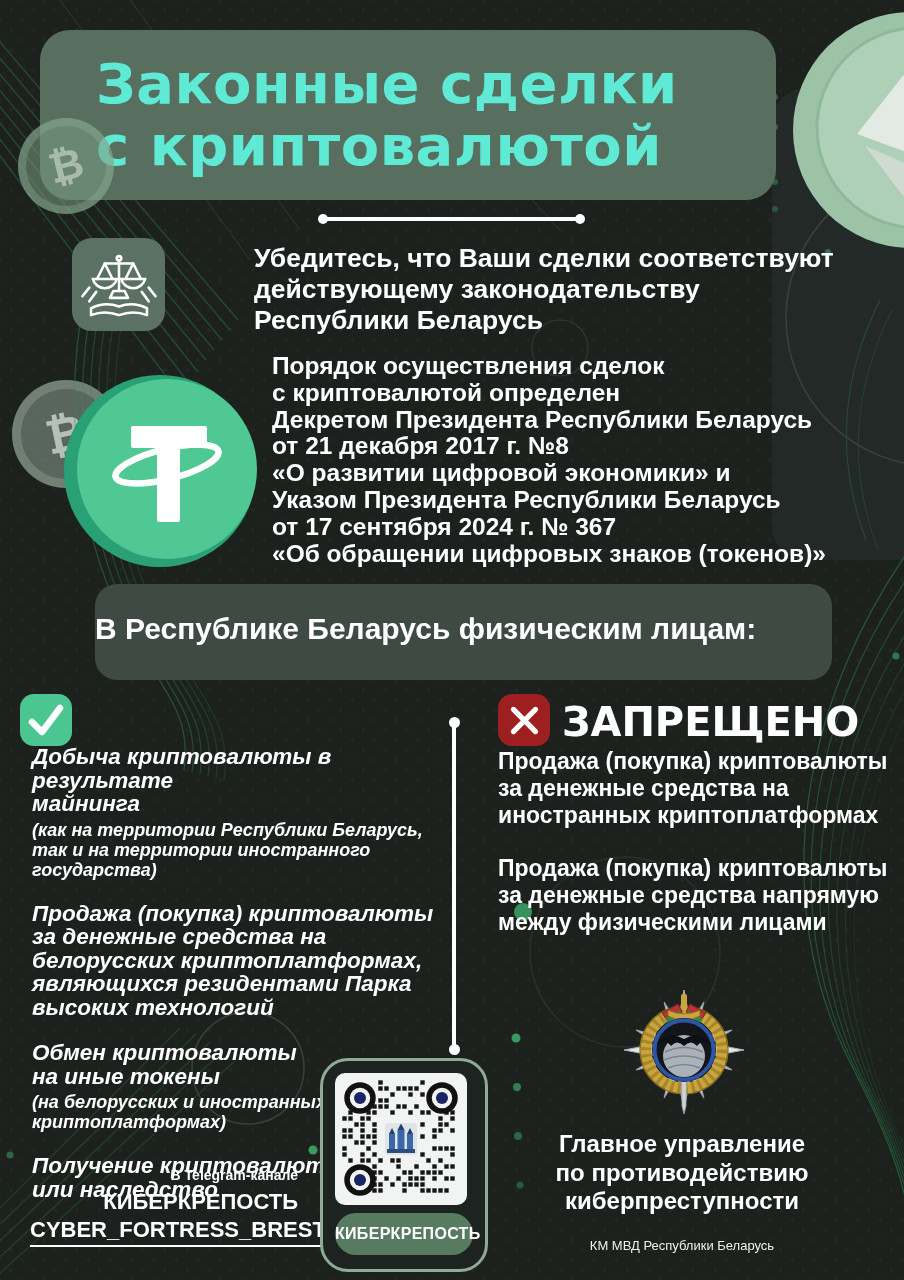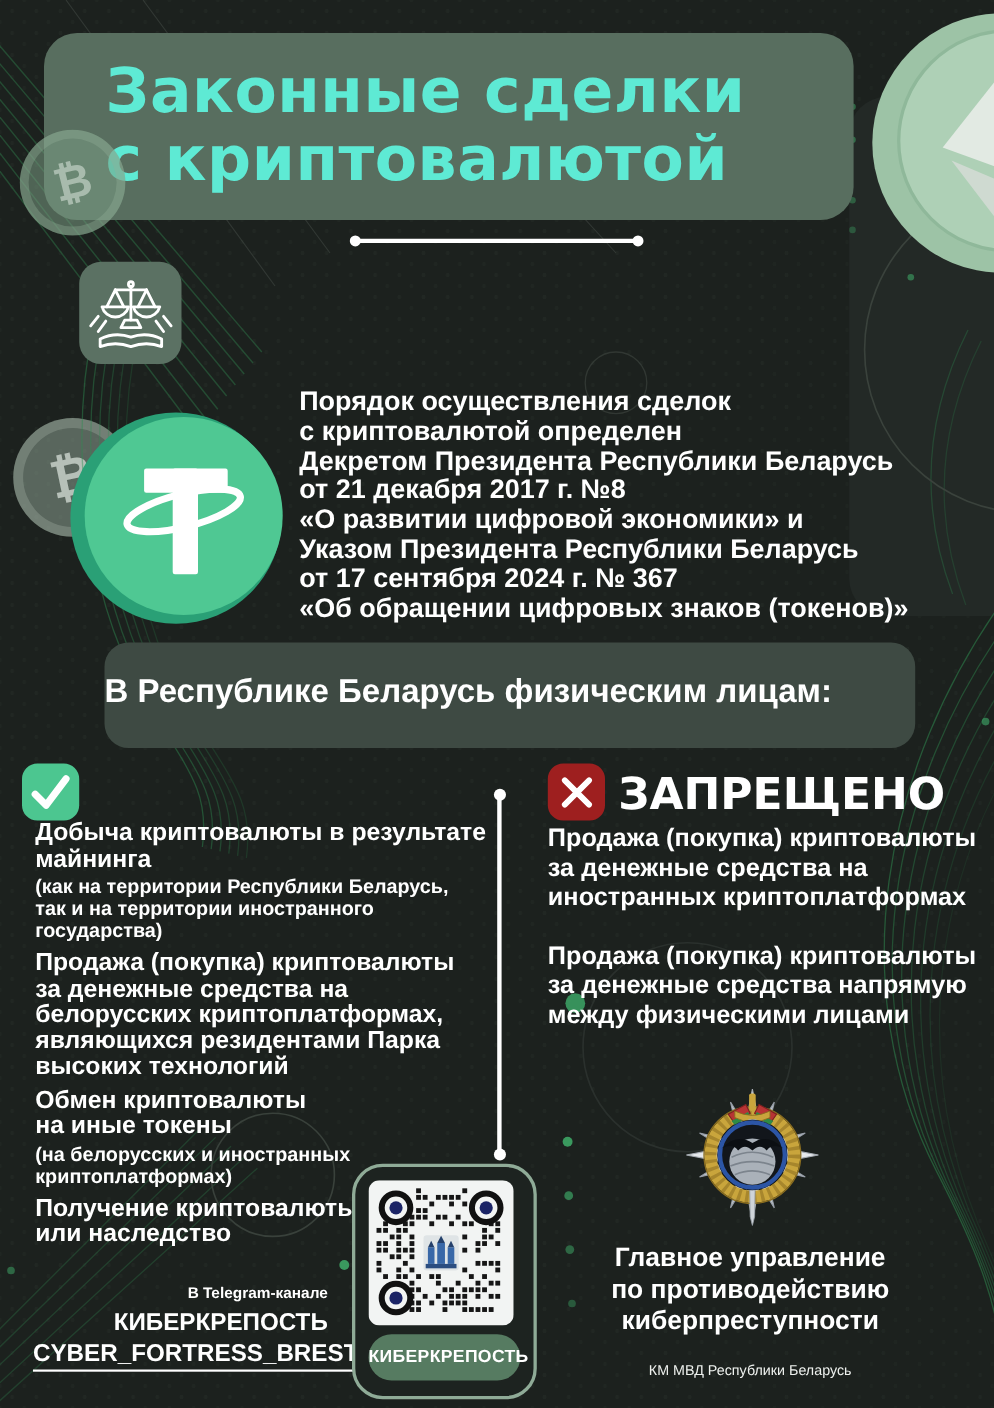--- a/index.html
+++ b/index.html
@@ -37,21 +37,21 @@
   .banner span{display:block;margin-top:28px;font-weight:700;font-size:30px;}
 
   .col-tile{width:52px;height:52px;border-radius:14px;z-index:2;display:flex;align-items:center;justify-content:center;}
   .tile-check{left:20px;top:694px;background:#4cc690;}
   .tile-x{left:498px;top:694px;background:#9e1f1f;}
   .col-title{font-family:"DejaVu Sans",sans-serif;font-weight:800;font-size:40px;line-height:48px;z-index:2;}
   .ttl-allow{left:84px;top:698px;}
   .ttl-forbid{left:562px;top:698px;}
 
   .items{display:flex;flex-direction:column;z-index:2;}
-  .items-left{left:32px;top:745px;width:424px;gap:7px;}
+  .items-left{left:32px;top:745px;width:424px;gap:22px;font-style:italic;}
   .items-right{left:498px;top:748px;width:400px;gap:26px;}
   .item-text{font-weight:700;font-size:22.5px;line-height:23.5px;white-space:pre-line;}
   .items-right .item-text{font-size:23px;line-height:27px;}
   .item-note{font-weight:600;font-size:18px;line-height:20px;margin-top:4px;white-space:pre-line;}
 
   .vline{left:452px;top:722px;width:4px;height:328px;background:#fff;border-radius:2px;z-index:2;}
   .vline::before,.vline::after{content:"";position:absolute;left:-3.5px;width:11px;height:11px;border-radius:50%;background:#fff;}
   .vline::before{top:-5px}.vline::after{bottom:-5px}
 
   .qr-phone{left:320px;top:1058px;width:162px;height:208px;border-radius:28px;background:#1d2320;
@@ -177,20 +177,23 @@
       <circle cx="46.5" cy="14" r="2.6"></circle>
       <path d="M30,20 L21,38 M30,20 L39,38"></path>
       <path d="M16,38 H44 M16,38 A14.5,14.5 0 0,0 44,38"></path>
       <path d="M63,20 L54,38 M63,20 L72,38"></path>
       <path d="M49,38 H77 M49,38 A14.5,14.5 0 0,0 77,38"></path>
       <path d="M40,52 H53 L57,60 H36 Z"></path>
       <path d="M14,72 Q30,64 46.5,70 Q63,64 79,72 L79,80 Q63,74 46.5,80 Q30,74 14,80 Z"></path>
       <path d="M12,48 L4,58 M20,53 L12,64 M81,48 L89,58 M73,53 L81,64"></path>
     </svg>
   </div>
+  <div class="abs notice">Убедитесь, что Ваши сделки соответствуют
+действующему законодательству
+Республики Беларусь</div>
 
   <div class="abs law">Порядок осуществления сделок
 с криптовалютой определен
 Декретом Президента Республики Беларусь
 от 21 декабря 2017 г. №8
 «О развитии цифровой экономики» и
 Указом Президента Республики Беларусь
 от 17 сентября 2024 г. № 367
 «Об обращении цифровых знаков (токенов)»</div>
 

